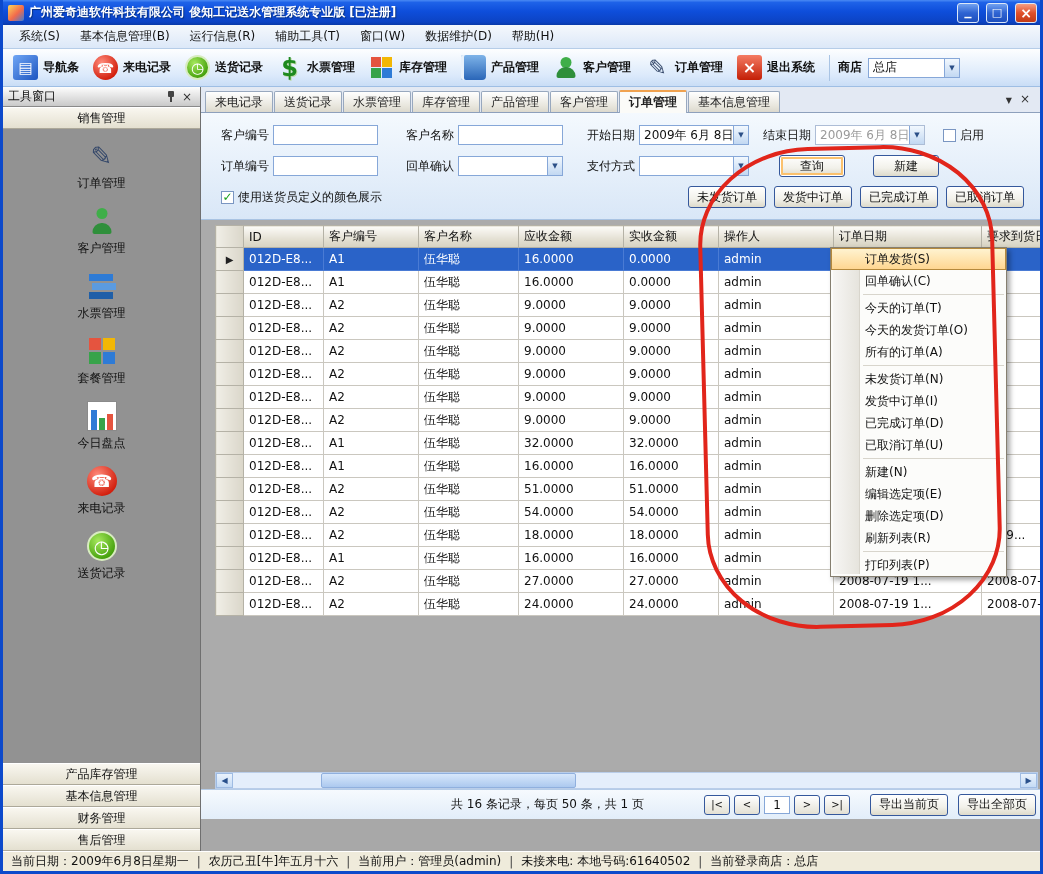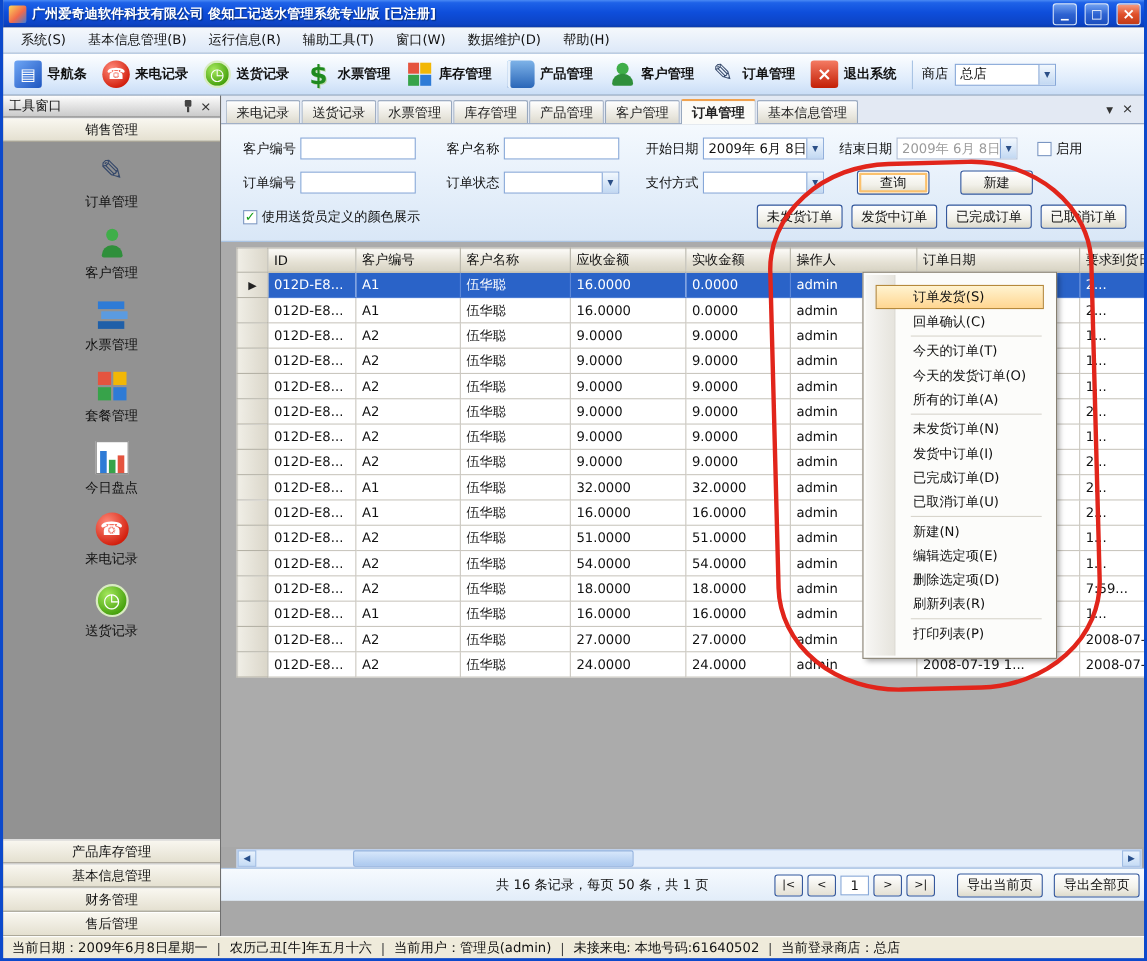--- a/index.html
+++ b/index.html
@@ -16,21 +16,21 @@
 .max-glyph::before{content:"□";font-size:11px;}
 .x-glyph::before{content:"×";font-size:14px;}
 
 .menubar{height:24px;flex:none;background:linear-gradient(#F5F8FC,#DCE8F8);display:flex;align-items:center;padding:0 6px;border-bottom:1px solid #B6CDE8;color:#111;}
 .menu-item{padding:4px 10px;white-space:nowrap;}
 
 .toolbar{height:38px;flex:none;background:linear-gradient(#FDFEFF,#DCEAFB 70%,#C9DDF6);display:flex;align-items:center;padding:0 4px;border-bottom:1px solid #9EBEE4;font-weight:bold;color:#111;}
 .tb-items{display:flex;align-items:center;gap:2px;}
 .tb-item{display:flex;align-items:center;gap:5px;padding:2px 6px;height:32px;border-radius:3px;}
 .tb-sep{width:1px;height:26px;background:#A9C4E4;margin:0 8px;flex:none;}
-.tb-shop-label{font-weight:normal;margin-right:6px;white-space:nowrap;text-align:center;}
+.tb-shop-label{font-weight:bold;margin-right:6px;white-space:nowrap;text-align:center;}
 
 .combo{display:flex;align-items:center;height:20px;background:#fff;border:1px solid #86A7D8;font-weight:normal;}
 .combo .val{flex:1;padding:0 4px;white-space:nowrap;overflow:hidden;}
 .combo.disabled .val{color:#9A9A9A;}
 .combo.disabled{border-color:#ADBDD6;}
 .combo-arrow{width:15px;align-self:stretch;flex:none;background:linear-gradient(#F2F8FE,#C2D8F2);border-left:1px solid #86A7D8;display:flex;align-items:center;justify-content:center;}
 .combo-arrow::before{content:"▼";font-size:7px;color:#2B4F87;}
 .w92{width:92px;}.w105{width:105px;}.w110{width:110px;}
 .tbox{height:20px;border:1px solid #86A7D8;background:#fff;padding:0 4px;font:inherit;outline:none;}
 .checkbox{width:13px;height:13px;flex:none;background:#fff;border:1px solid #7A96C2;display:flex;align-items:center;justify-content:center;}
@@ -110,21 +110,21 @@
 .pg-text{margin-left:240px;white-space:nowrap;}
 .pg-nav{display:flex;gap:4px;margin-left:50px;align-items:center;}
 .pg-btn{width:26px;height:20px;border:1px solid #35589C;border-radius:3px;background:linear-gradient(#fff,#E3E0D4);display:flex;align-items:center;justify-content:center;font-size:10px;}
 .pg-current{width:26px;height:18px;border:1px solid #86A7D8;background:#fff;display:flex;align-items:center;justify-content:center;}
 .pg-spacer{flex:1;}
 .footer-gap{flex:none;height:32px;background:#A8A8A8;}
 
 .statusbar{flex:none;height:20px;background:#EFEBDB;border-top:1px solid #FFFFFF;display:flex;align-items:center;padding:0 8px;gap:8px;color:#111;white-space:nowrap;overflow:hidden;}
 .sb-sep::before{content:"|";color:#444;}
 
-.context-menu{position:absolute;left:781px;top:247px;width:177px;z-index:40;background:#FCFCFA;border:1px solid #867F70;box-shadow:3px 3px 5px rgba(0,0,0,.35);padding:11px;}
+.context-menu{position:absolute;left:827px;top:247px;width:177px;z-index:40;background:#FCFCFA;border:1px solid #867F70;box-shadow:3px 3px 5px rgba(0,0,0,.35);padding:0;}
 .context-menu::before{content:"";position:absolute;left:2px;top:2px;bottom:2px;width:26px;background:linear-gradient(90deg,#F7F6F4,#E6E4DD);border-right:1px solid #D8D5CC;}
 .cm-item{position:relative;height:22px;display:flex;align-items:center;padding-left:34px;color:#111;white-space:nowrap;}
 .cm-item.selected{background:linear-gradient(#FFF3D0,#FFD691);border:1px solid #B5893C;padding-left:33px;}
 .cm-sep{height:1px;background:#D8D5CC;margin:2px 2px 2px 32px;position:relative;}
 
 .annotation{position:absolute;left:695px;top:142px;z-index:60;pointer-events:none;transform:rotate(-1.5deg);}
 </style>
 </head>
 <body>
 
@@ -282,21 +282,21 @@
           <div class="combo w110 ml4 disabled">
             <span class="val">2009年 6月 8日</span>
             <span class="combo-arrow"></span>
           </div>
           <span class="checkbox ml18"></span>
           <span class="f-label ml4">启用</span>
         </div>
         <div class="f-row">
           <span class="f-label ml20">订单编号</span>
           <input class="tbox w105 ml4" value="" style="">
-          <span class="f-label ml28">订单状态</span>
+          <span class="f-label ml28">回单确认</span>
           <div class="combo w105 ml4">
             <span class="val"></span>
             <span class="combo-arrow"></span>
           </div>
           <span class="f-label ml24">支付方式</span>
           <div class="combo w110 ml4">
             <span class="val"></span>
             <span class="combo-arrow"></span>
           </div>
           <div class="xp-btn primary w66 ml30">查询</div>

